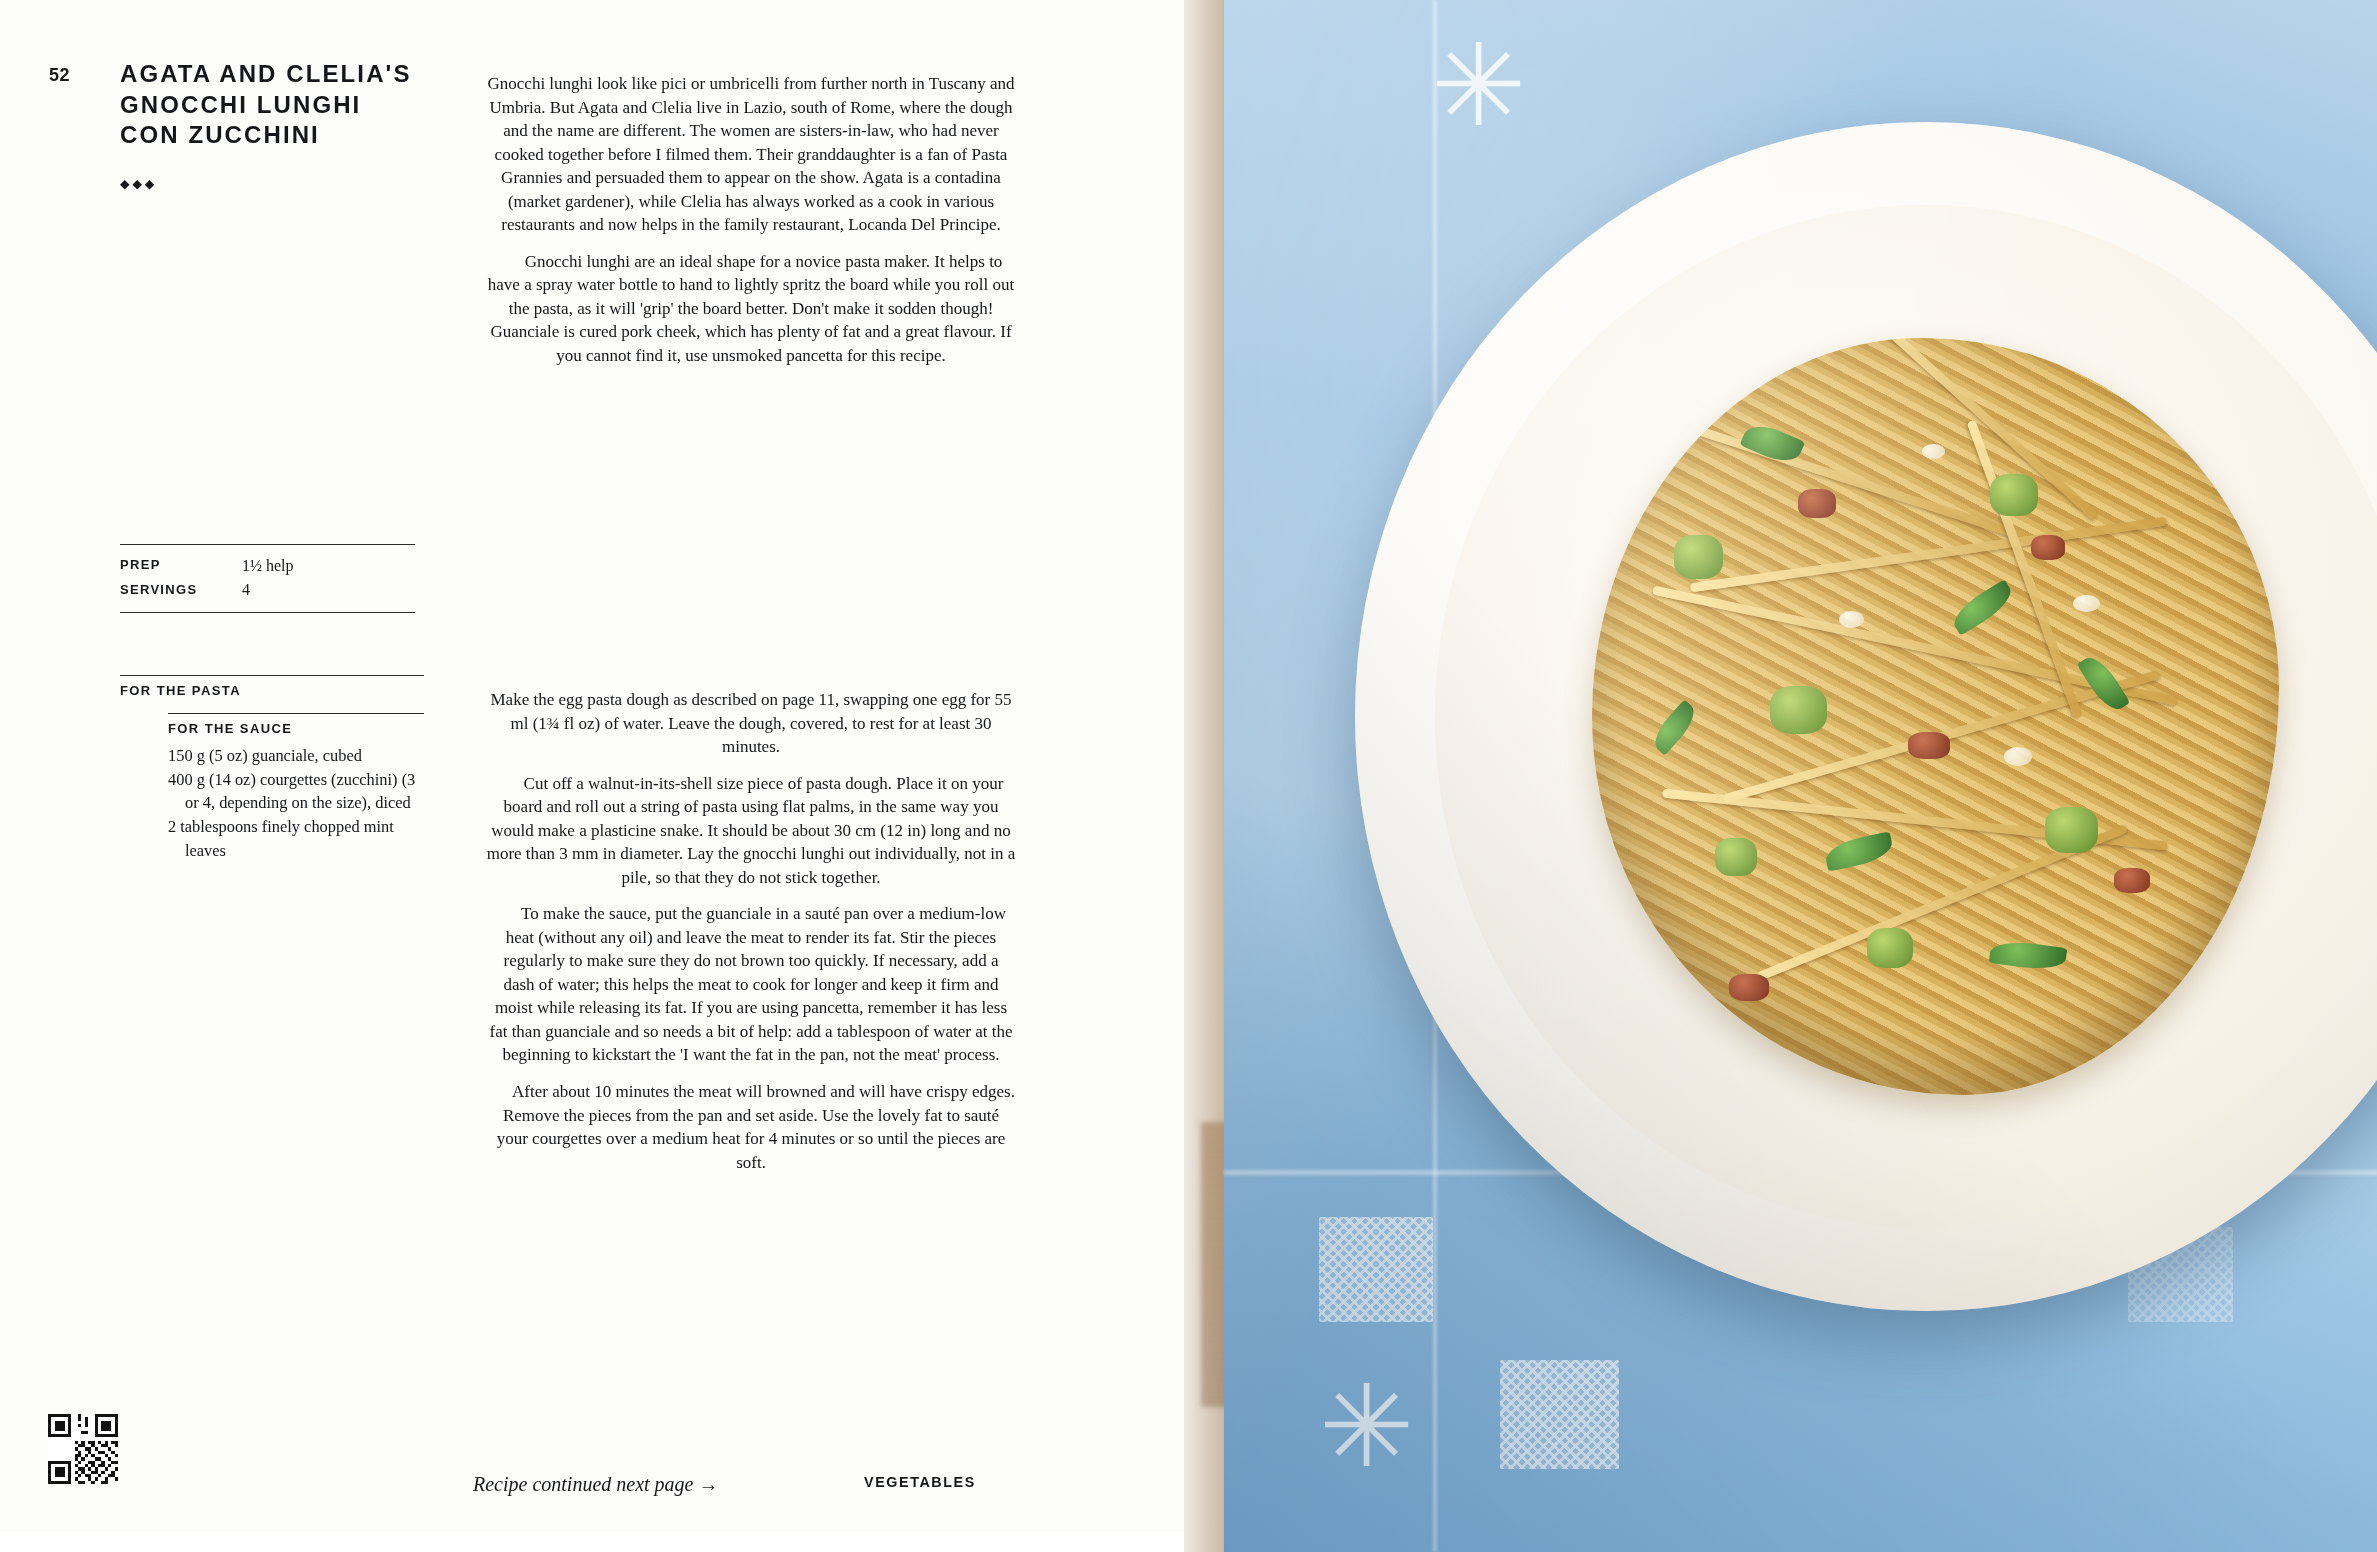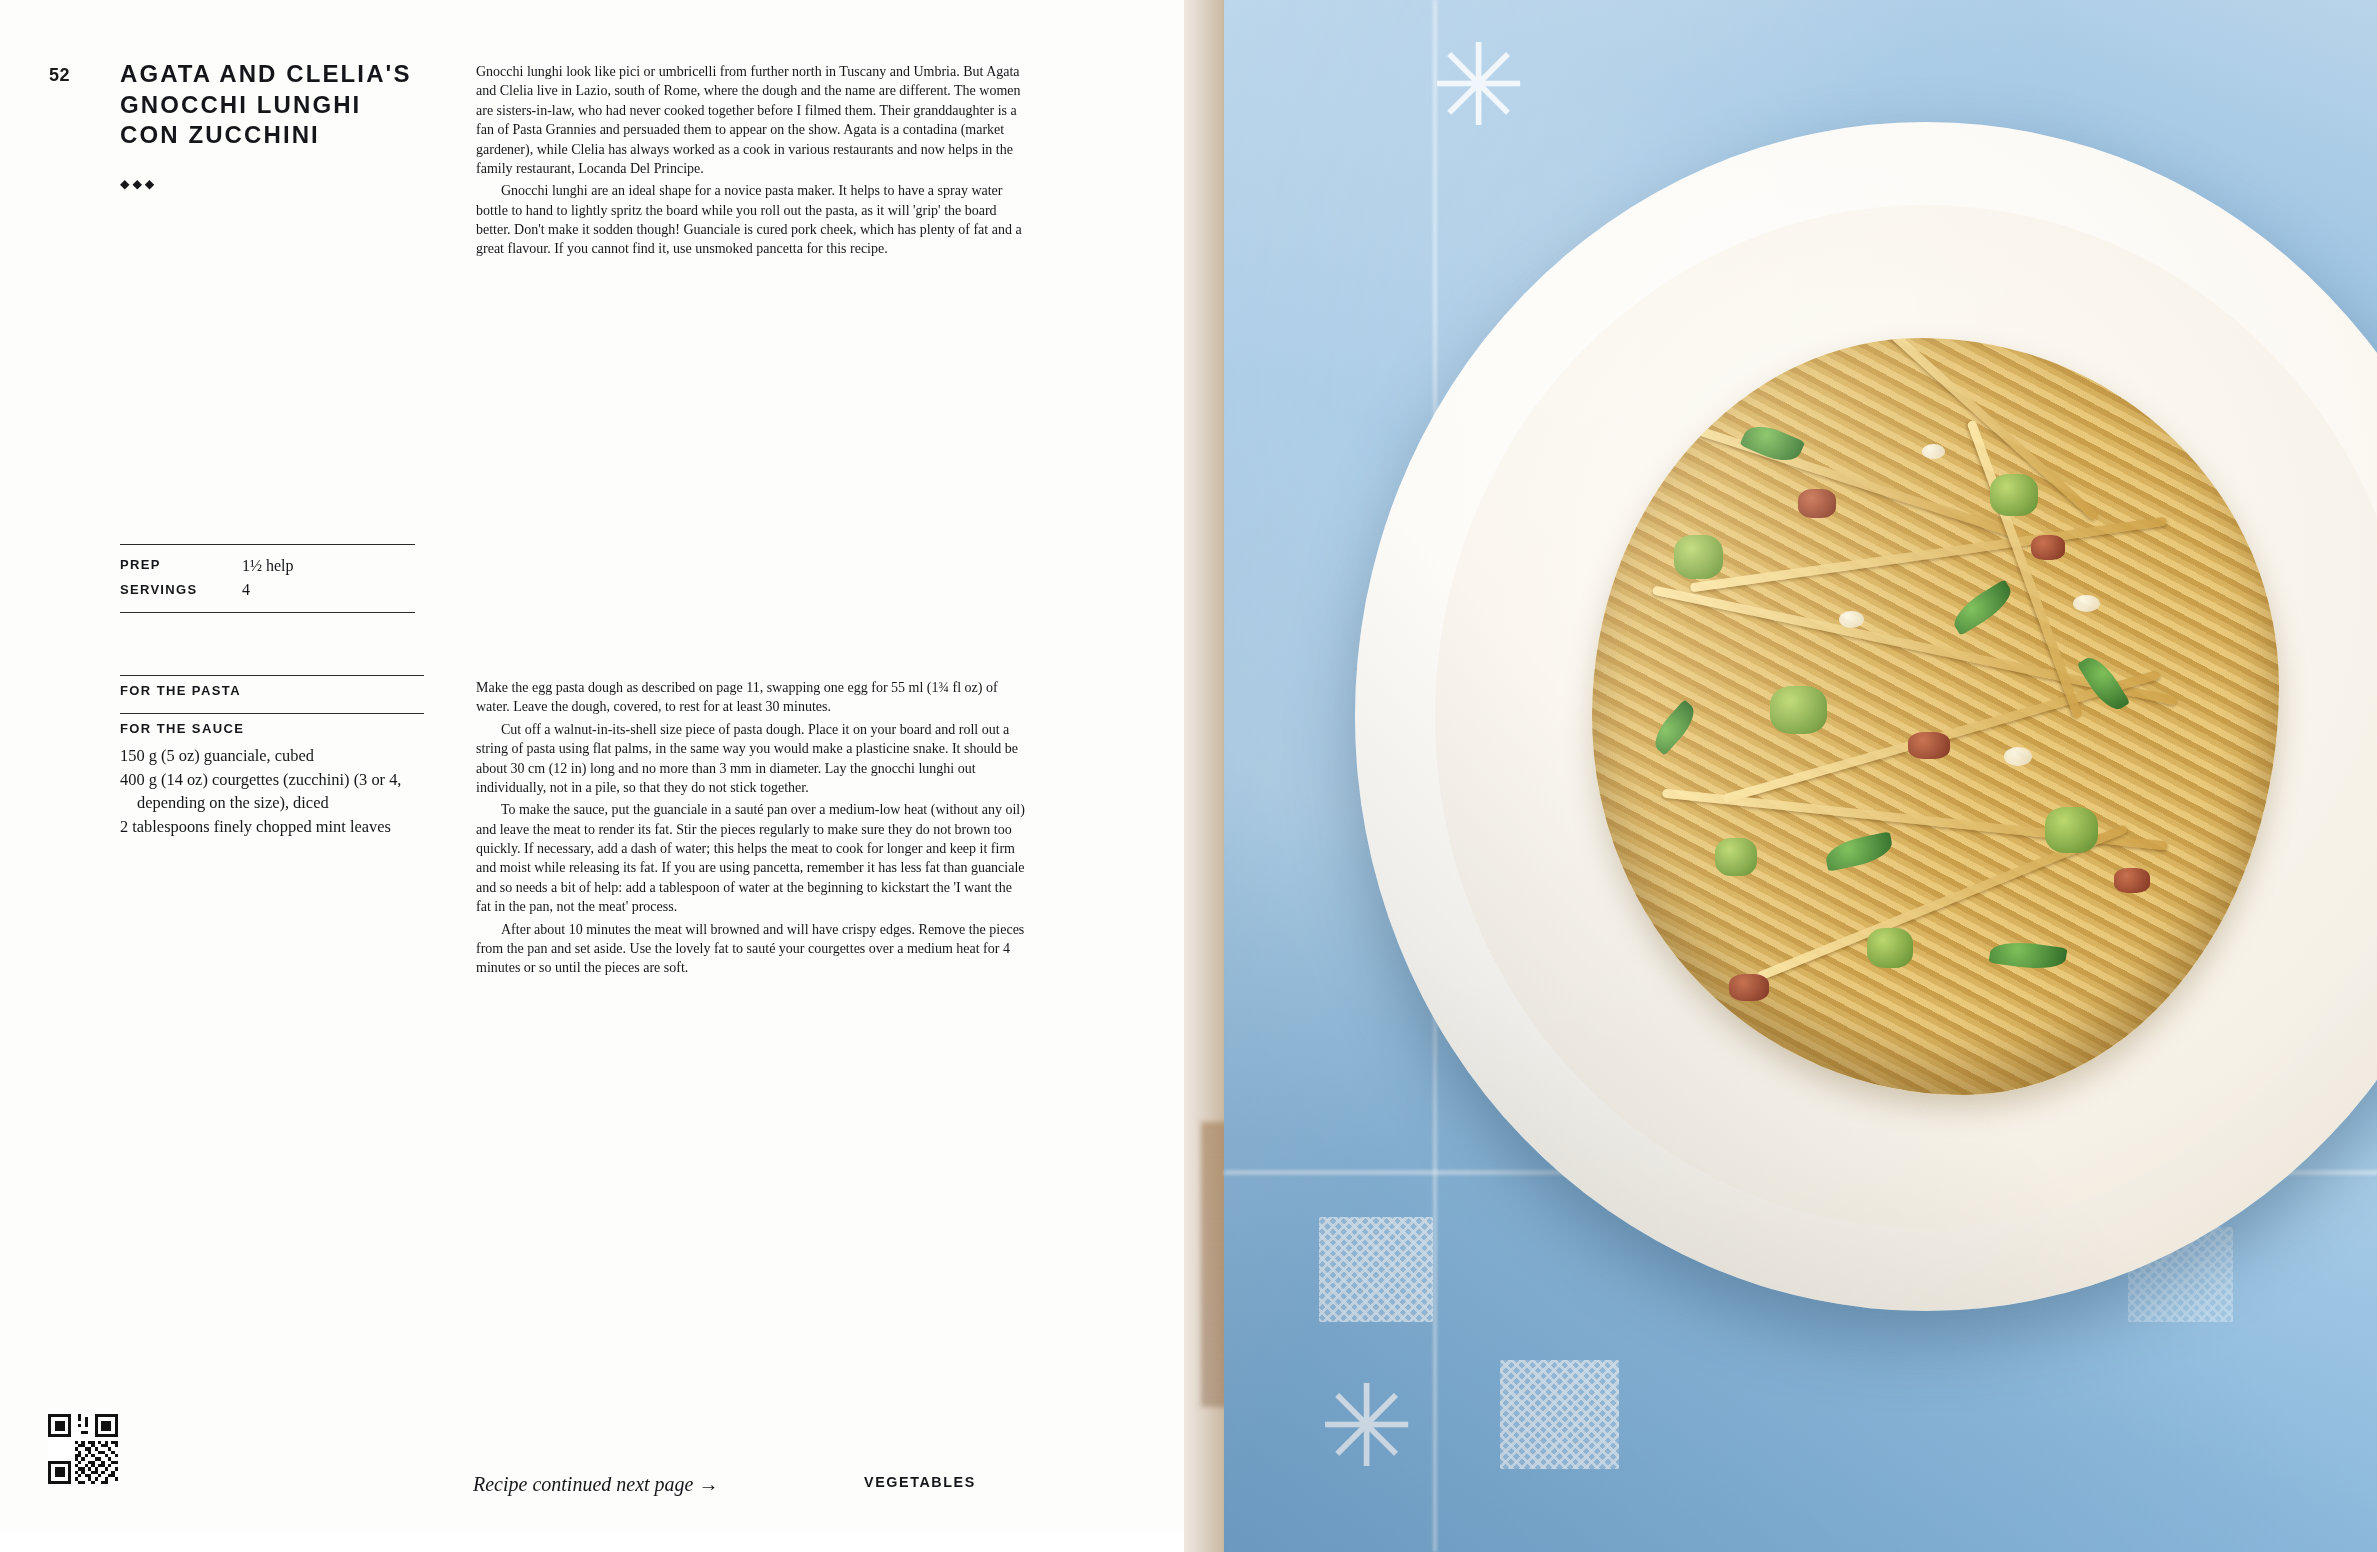--- a/index.html
+++ b/index.html
@@ -115,20 +115,21 @@
   .ing-block {
     position: absolute;
     left: 120px;
     top: 675px;
     width: 304px;
   }
   .ing-group { padding-top: 7px; }
   .ing-group + .ing-group {
     border-top: 1.1px solid #2a2a2a;
     margin-top: 15px;
+    margin-left: 48px;
   }
   .ing-heading {
     font-family: "Liberation Sans", sans-serif;
     font-weight: bold;
     font-size: 13px;
     letter-spacing: 1.4px;
     text-transform: uppercase;
     color: #15161a;
     margin: 0 0 7.6px 0;
   }
@@ -158,26 +159,26 @@
     width: 556px;
   }
   .body-col-bottom {
     position: absolute;
     left: 473px;
     top: 675px;
     width: 556px;
   }
   .body-col-top p,
   .body-col-bottom p {
-    margin: 3px;
+    margin: 13px;
     font-family: "Liberation Serif", serif;
-    font-size: 14px;
+    font-size: 17px;
     line-height: 1.385;
     color: #15161a;
-    text-align: left;
+    text-align: center;
   }
   .body-col-top p + p,
   .body-col-bottom p + p {
     text-indent: 25px;
   }
 
   
   .footer-left {
     position: absolute;
     left: 473px;

